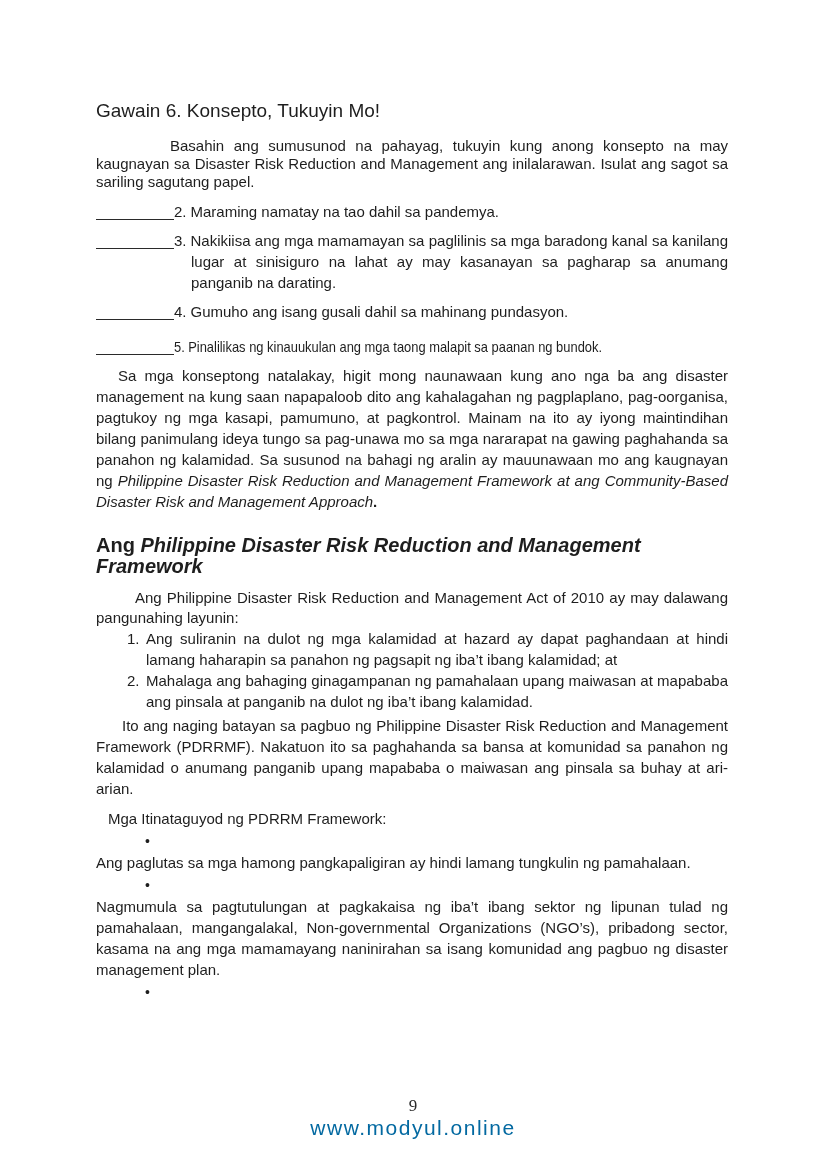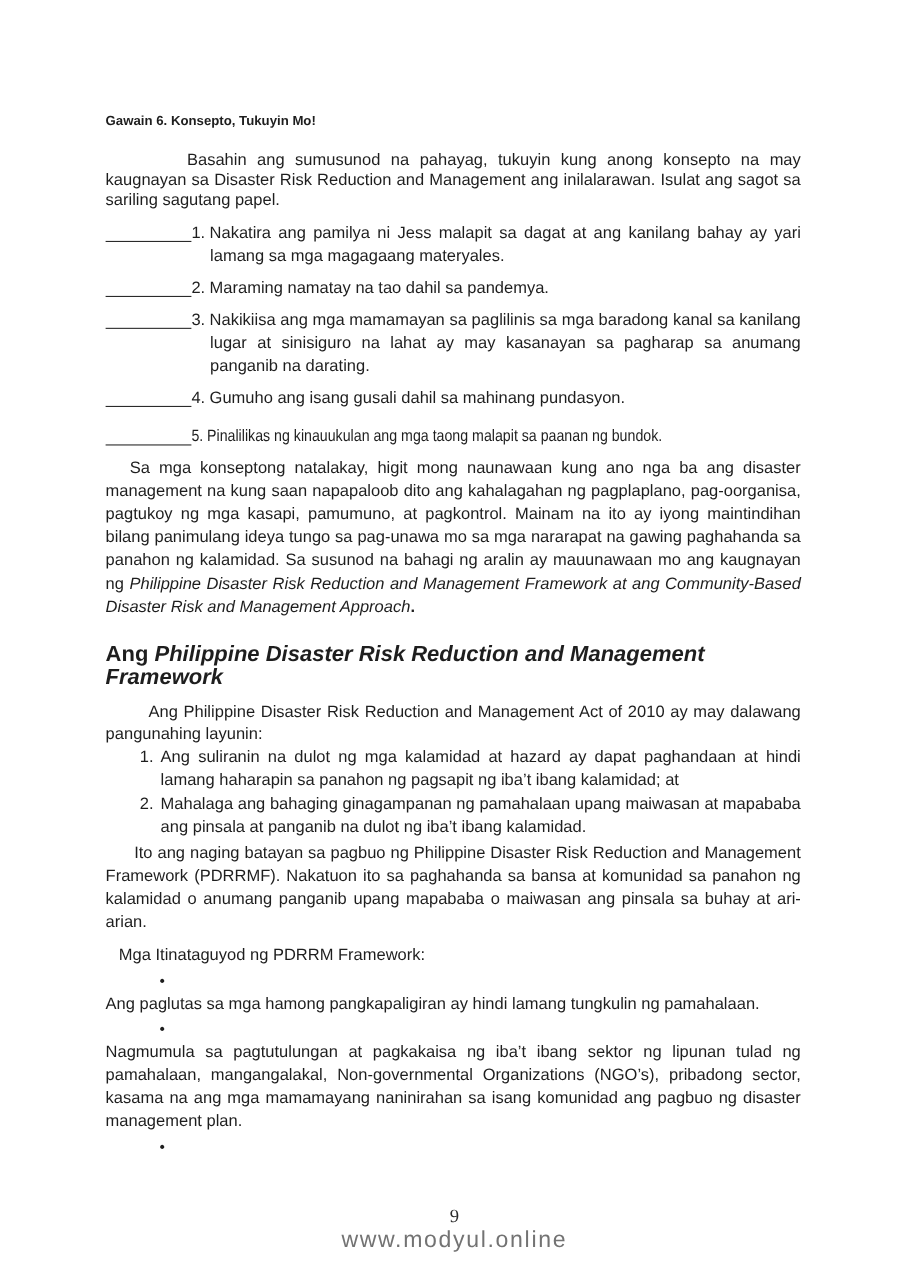--- a/index.html
+++ b/index.html
@@ -4,21 +4,21 @@
 <style>
   * { margin: 0; padding: 0; box-sizing: border-box; }
   html, body { background: #ffffff; }
   body {
     width: 826px; height: 1169px; position: relative; overflow: hidden;
     font-family: "Liberation Sans", "DejaVu Sans", sans-serif;
     font-size: 15px; color: #1e1e1e;
   }
   .content { position: absolute; left: 96px; top: 100px; width: 632px; }
 
-  h1.activity-title { font-size: 12px; font-weight: bold; line-height: 21px; margin: 0 0 16px 0; }
+  h1.activity-title { font-size: 19px; font-weight: normal; line-height: 21px; margin: 0 0 16px 0; }
 
   p.intro { line-height: 18px; text-align: justify; text-indent: 74px; margin: 0 0 10px 0; }
 
   .q-item { display: flex; align-items: flex-start; line-height: 21px; margin-bottom: 8px; }
   .q-item .blank {
     flex: 0 0 78px; width: 78px; height: 19px;
     border-bottom: 1.5px solid #2a2a2a;
   }
   .q-item .q-body { flex: 1; padding-left: 17px; text-indent: -17px; text-align: justify; }
   .q-item .q-num { padding-right: 4px; }
@@ -48,37 +48,33 @@
   .bullet-item .bullet-text { flex: 1; text-align: justify; }
 
   .page-number {
     position: absolute; top: 1096px; left: 0; width: 100%;
     text-align: center; font-family: "Liberation Serif", "DejaVu Serif", serif;
     font-size: 17px; color: #2b2b2b;
   }
   .watermark {
     position: absolute; top: 1116px; left: 0; width: 100%;
     text-align: center; font-size: 21px; letter-spacing: 1.5px;
-    color: #737373;
+    color: #0369a1;
   }
 </style>
 </head>
 <body>
 
 <div>
   <main class="content">
 
     <h1 class="activity-title">Gawain 6. Konsepto, Tukuyin Mo!</h1>
 
     <p class="intro">Basahin ang sumusunod na pahayag, tukuyin kung anong konsepto na may kaugnayan sa Disaster Risk Reduction and Management ang inilalarawan. Isulat ang sagot sa sariling sagutang papel.</p>
 
-    <div class="q-item">
-      <span class="blank"></span>
-      <div class="q-body"><span class="q-num">1.</span><span>Nakatira ang pamilya ni Jess malapit sa dagat at ang kanilang bahay ay yari lamang sa mga magagaang materyales.</span></div>
-    </div>
 
     <div class="q-item">
       <span class="blank"></span>
       <div class="q-body"><span class="q-num">2.</span><span>Maraming namatay na tao dahil sa pandemya.</span></div>
     </div>
 
     <div class="q-item">
       <span class="blank"></span>
       <div class="q-body"><span class="q-num">3.</span><span>Nakikiisa ang mga mamamayan sa paglilinis sa mga baradong kanal sa kanilang lugar at sinisiguro na lahat ay may kasanayan sa pagharap sa anumang panganib na darating.</span></div>
     </div>

